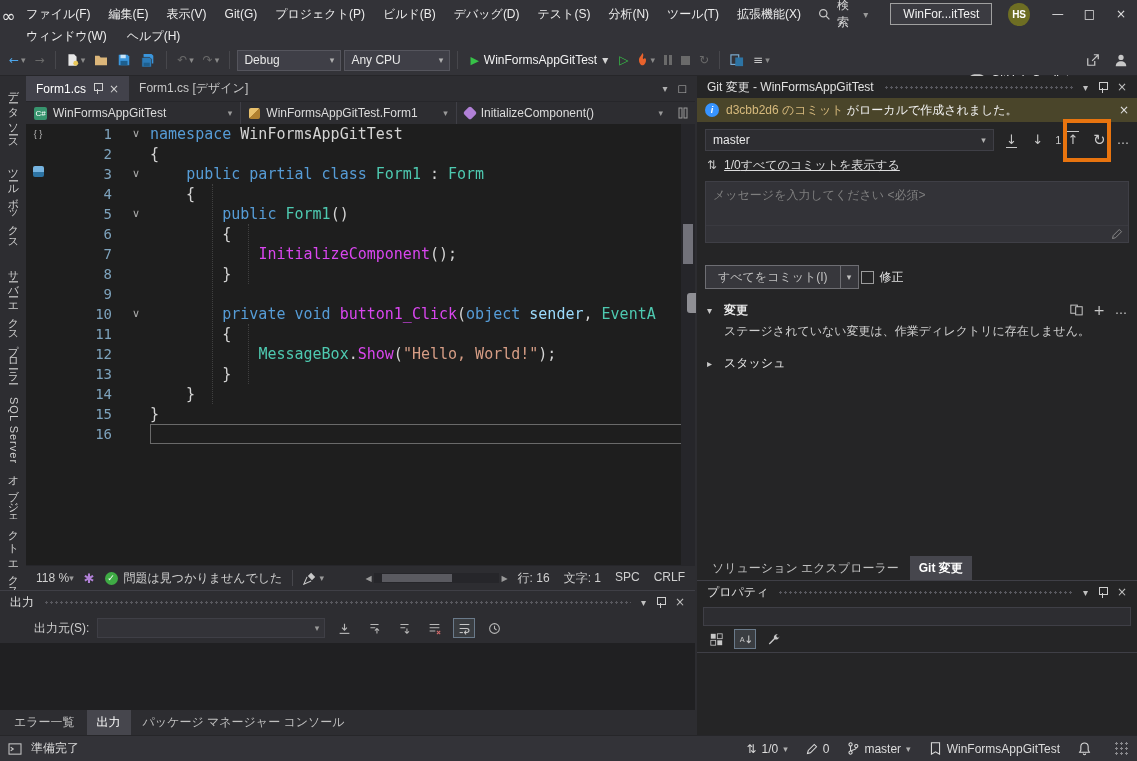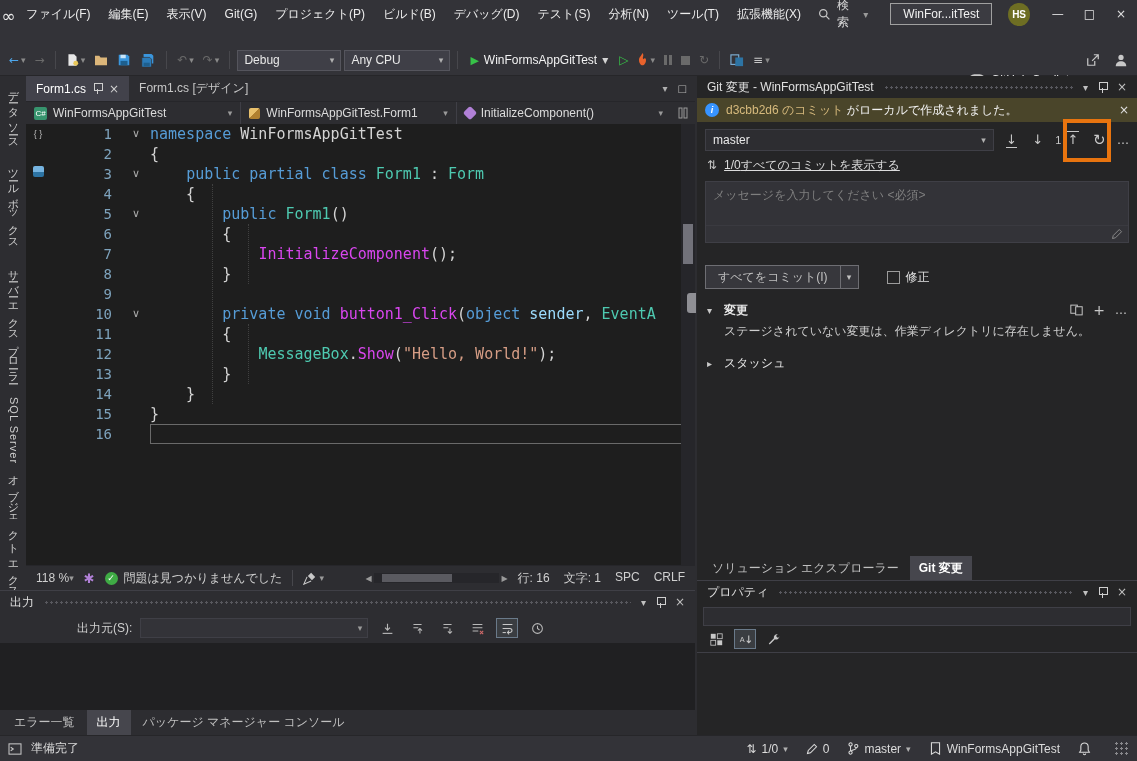--- a/index.html
+++ b/index.html
@@ -91,21 +91,21 @@
   .hscroll .arr{ color:#9a9a9a; font-size:8px; }
   .hscroll .track{ flex:1; height:10px; position:relative; background:#26262a; }
   .hscroll .hthumb{ position:absolute; left:8px; top:1px; width:70px; height:8px; background:#5a5a60; }
   .es-right{ display:flex; gap:14px; color:#d0d0d0; }
 
   
   .output-panel{ position:absolute; left:0; top:590px; width:695px; height:145px; background:#2d2d31; border-top:1px solid #3f3f46; display:flex; flex-direction:column; }
   .panel-header{ height:22px; display:flex; align-items:center; padding:0 10px; color:#e0e0e0; }
   .drag-dots{ flex:1; height:5px; margin:0 10px; background-image:radial-gradient(#58585e 1px,transparent 1.2px); background-size:5px 5px; }
   .ph-icons{ display:flex; align-items:center; gap:10px; color:#c0c0c0; }
-  .out-toolbar{ height:30px; display:flex; align-items:center; padding-left:34px; gap:8px;margin-left:43px; }
+  .out-toolbar{ height:30px; display:flex; align-items:center; padding-left:34px; gap:8px; }
   .out-combo{ width:228px; height:20px; background:#333338; border:1px solid #3f3f46; display:flex; align-items:center; justify-content:flex-end; padding:0 5px; color:#9a9a9a; }
   .oicon{ display:flex; align-items:center; justify-content:center; width:22px; height:20px; color:#b8b8b8; }
   .oicon.boxed{ border:1px solid #6a7a8a; background:#3a3d41; }
   .out-body{ flex:1; background:#202022; }
   .bottom-tabs{ height:25px; background:#2d2d31; display:flex; align-items:flex-start; padding-left:4px; gap:2px; }
   .btab{ padding:4px 10px; color:#c0c0c0; }
   .btab.active{ background:#46464d; color:#ffffff; }
 
   
   .right-panel{ position:absolute; left:695px; top:76px; width:442px; height:659px; background:#252526; border-left:2px solid #2d2d31; display:flex; flex-direction:column;justify-content:center; }
@@ -121,21 +121,21 @@
   .gicon.fetch::after{ content:""; position:absolute; left:3px; right:3px; bottom:-1px; height:1px; background:currentColor; }
   .gicon.push::before{ content:""; position:absolute; left:3px; right:3px; top:-1px; height:1px; background:currentColor; }
   .out-count{ color:#c8c8c8; font-size:11px; margin-right:-6px; }
   .gmore{ margin-left:auto; color:#c8c8c8; }
   .link-row{ height:20px; display:flex; align-items:center; gap:7px; padding:0 10px; color:#d8d8d8; }
   .link-row .lnk{ text-decoration:underline; color:#dcdcdc; }
   .msg-box{ margin:6px 8px 0 8px; height:62px; background:#333338; border:1px solid #3f3f46; display:flex; flex-direction:column; }
   .msg-box textarea{ flex:1; background:transparent; border:none; resize:none; outline:none; color:#d4d4d4; font-family:"Liberation Sans",sans-serif; font-size:12px; padding:5px 7px; }
   .msg-box textarea::placeholder{ color:#7f7f7f; }
   .msg-foot{ height:17px; display:flex; justify-content:flex-end; align-items:center; padding:0 5px; border-top:1px solid #3a3a40; }
-  .commit-row{ margin-top:22px; display:flex; align-items:center; padding:0 8px; gap:28px; height:24px; }
+  .commit-row{ margin-top:22px; display:flex; align-items:center; padding:0 8px; gap:2px; height:24px; }
   .commit-btn{ display:flex; height:24px; }
   .commit-btn .main{ border:1px solid #6e6e73; background:#37373c; color:#c0c0c0; padding:0 12px; display:flex; align-items:center; }
   .commit-btn .drop{ border:1px solid #6e6e73; border-left:none; background:#37373c; color:#c0c0c0; width:18px; display:flex; align-items:center; justify-content:center; font-size:9px; }
   .amend{ display:flex; align-items:center; gap:6px; color:#e0e0e0; }
   .cb{ width:13px; height:13px; border:1px solid #9c9c9c; background:transparent; display:inline-block; }
   .section-row{ margin-top:10px; height:22px; display:flex; align-items:center; gap:7px; padding:0 10px; color:#e8e8e8; }
   .section-row .twirl{ color:#c8c8c8; font-size:10px; width:10px; }
   .section-row .title{ font-weight:bold; }
   .sec-icons{ margin-left:auto; display:flex; align-items:center; gap:10px; color:#c8c8c8; }
   .empty-text{ padding:2px 10px 0 27px; color:#cfcfcf; }
@@ -198,20 +198,24 @@
             <span>検索</span>
             <span class="caret glyph">▾</span>
           </div>
           <div class="win-title">WinFor...itTest</div>
           <div class="avatar">HS</div>
           <div class="win-btn glyph">—</div>
           <div class="win-btn glyph">□</div>
           <div class="win-btn close glyph">×</div>
         </div>
       </div>
+      <div class="tb-row2">
+          <span class="menu-item">ウィンドウ(W)</span>
+          <span class="menu-item">ヘルプ(H)</span>
+        </div>
     </div>
   </header>
 
   <div class="toolbar">
     <span class="ti">
         <span class="glyph" style="color:#4ea6ea">←</span>
         <span class="caret glyph">▾</span>
       </span>
     <span class="ti disabled">
         <span class="glyph">→</span>

